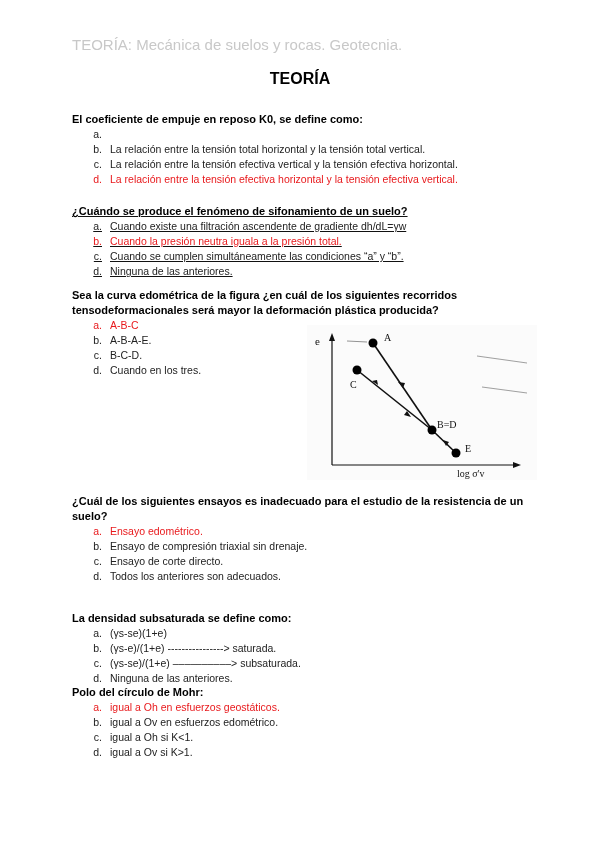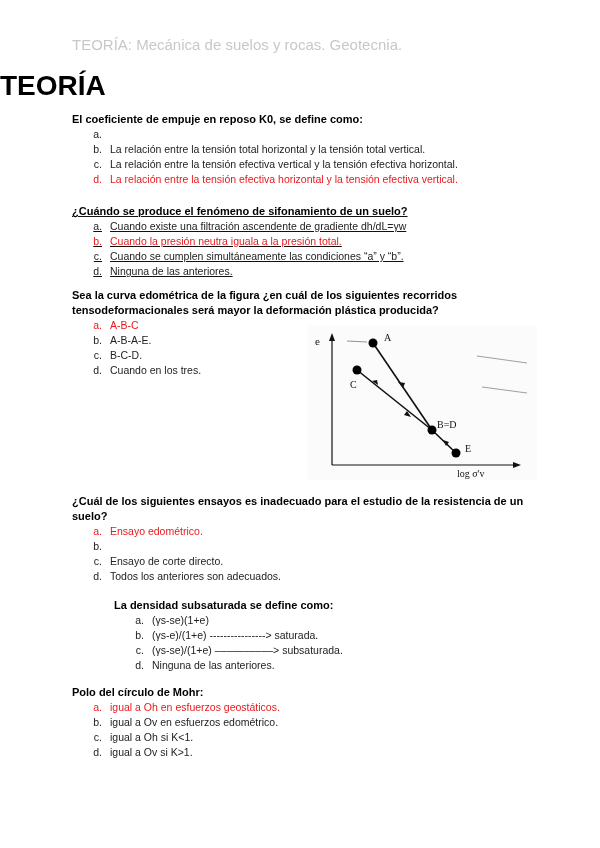--- a/index.html
+++ b/index.html
@@ -1,20 +1,20 @@
 <!DOCTYPE html>
 <html><head>
 <meta charset="utf-8">
 <style>
   html, body { margin:0; padding:0; background:#ffffff; }
   body { width:600px; height:848px; position:relative; overflow:hidden;
          font-family:"Liberation Sans", sans-serif; color:#111; }
   .header { position:absolute; left:72px; top:36px; font-size:15px; color:#c8c8c8; }
-  .title { position:absolute; left:0; width:600px; top:70px; text-align:left;
-           font-size:28px; font-weight:bold; color:#000; }
+  .title { position:absolute; left:0; width:600px; top:70px; text-align:center;
+           font-size:16px; font-weight:bold; color:#000; }
   .q { position:absolute; left:72px; width:470px; }
   .q-text { font-weight:bold; font-size:11px; line-height:15px; color:#000; }
   .opts { margin:0; padding:0; list-style:none; }
   .opt { font-size:10.5px; line-height:15px; display:flex; color:#222; }
   .opt .letter { width:30px; text-align:right; padding-right:8px; box-sizing:content-box; }
   .opt.correct { color:#e8191c; }
   .figure { position:absolute; left:307px; top:325px; width:230px; height:155px; }
 </style>
 </head>
 <body>
@@ -124,33 +124,34 @@
 
 <div class="q" style="top:494px;">
   <div class="q-text">¿Cuál de los siguientes ensayos es inadecuado para el estudio de la resistencia de un suelo?</div>
   <ul class="opts">
     <li class="opt correct">
         <span class="letter">a.</span>
         <span>Ensayo edométrico.</span>
       </li>
     <li class="opt">
         <span class="letter">b.</span>
+        <span>Ensayo de compresión triaxial sin drenaje.</span>
       </li>
     <li class="opt">
         <span class="letter">c.</span>
         <span>Ensayo de corte directo.</span>
       </li>
     <li class="opt">
         <span class="letter">d.</span>
         <span>Todos los anteriores son adecuados.</span>
       </li>
   </ul>
 </div>
 
-<div class="q" style="top:598px;margin-left:42px;">
+<div class="q" style="top:611px;">
   <div class="q-text">La densidad subsaturada se define como:</div>
   <ul class="opts">
     <li class="opt">
         <span class="letter">a.</span>
         <span>(γs-se)(1+e)</span>
       </li>
     <li class="opt">
         <span class="letter">b.</span>
         <span>(γs-e)/(1+e) ----------------&gt; saturada.</span>
       </li>

